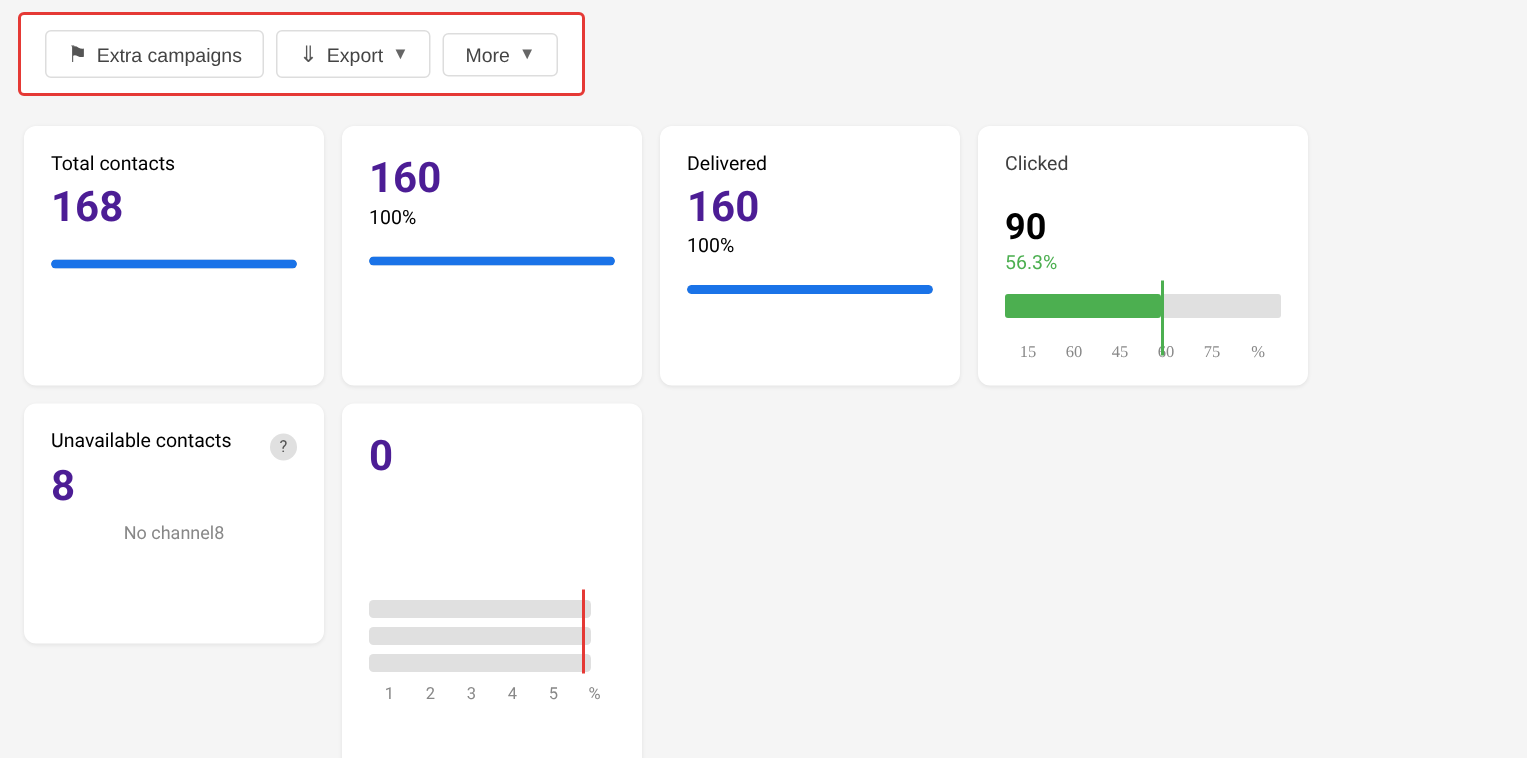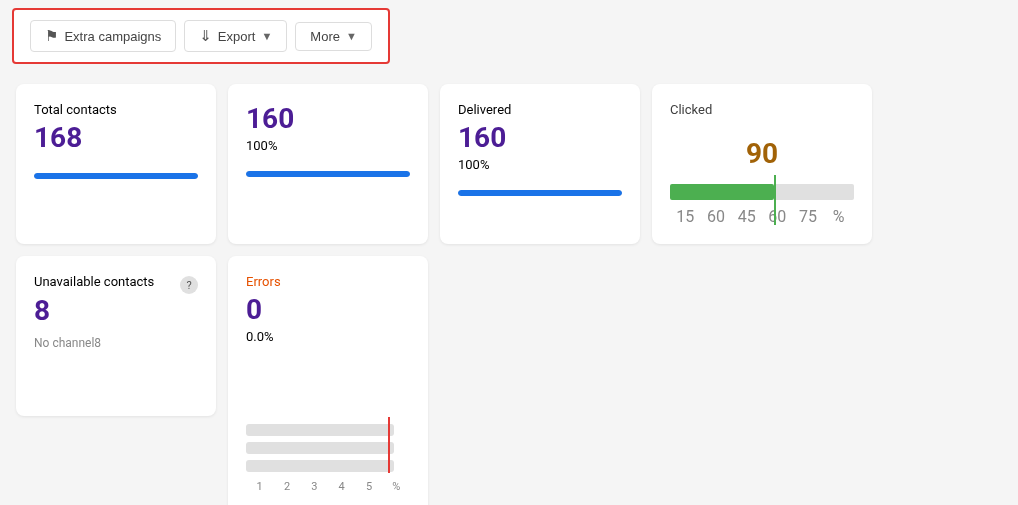--- a/index.html
+++ b/index.html
@@ -69,25 +69,24 @@
     }
 
     .card-value {
       font-size: 28px;
       font-weight: 700;
       color: #4c1d95;
       line-height: 1.2;
     }
 
     .card-value-green {
-      font-size: 28px;
+      font-size: 24px;
       font-weight: 700;
-      color: #a16207;
+      color: #000000;
       line-height: 1.2;
-      text-align: center;
     }
 
     .card-pct {
       font-size: 13px;
       color: #000000;
       margin-top: 2px;
     }
 
     .card-pct-green {
       font-size: 13px;
@@ -144,21 +143,21 @@
       align-items: center;
       justify-content: center;
       font-size: 11px;
       color: #555;
       cursor: pointer;
       margin-top: 2px;
     }
 
     .channel-row {
       display: flex;
-      justify-content: flex-start;
+      justify-content: center;
       font-size: 12px;
       color: #888;
       margin-top: 8px;
     }
 
     
     .card-tall {
       grid-row: span 2;
       min-height: 340px;
     }
@@ -193,23 +192,24 @@
       left: 56.3%;
       top: -8px;
       width: 2px;
       height: 50px;
       background: #4caf50;
       z-index: 2;
     }
 
     .h-axis {
       display: flex;
-      margin-top: 6px;
-      font-size: 16px;
+      margin-top: 16px;
+      font-size: 11px;
       color: #888;
+      font-family: Liberation Serif, serif;
     }
 
     .h-axis-item {
       flex: 1;
       text-align: center;
     }
   </style>
 </head>
 <body>
 
@@ -252,20 +252,21 @@
     <div class="card-value">160</div>
     <div class="card-pct">100%</div>
     <div class="progress-bar-wrap">
       <div class="progress-bar" style="width:100%"></div>
     </div>
   </div>
 
   <div class="card">
     <div class="clicked-label">Clicked</div>
     <div class="card-value-green">90</div>
+    <div class="card-pct-green">56.3%</div>
     <div class="horizontal-chart">
       <div class="h-bar-container">
         <div class="bar-green" style="width:56.3%; height:16px;"></div>
         <div class="bar-gray" style="width:43.7%; height:16px;"></div>
         <div class="v-line-green"></div>
       </div>
       <div class="h-axis">
         <span class="h-axis-item">15</span>
         <span class="h-axis-item">60</span>
         <span class="h-axis-item">45</span>
@@ -282,23 +283,21 @@
       <div class="help-icon">?</div>
     </div>
     <div class="card-value">8</div>
     <div class="channel-row">
       <span>No channel</span>
       <span>8</span>
     </div>
   </div>
 
   <div class="card card-tall">
-    <div class="card-label-orange">Errors</div>
     <div class="card-value">0</div>
-    <div class="card-pct">0.0%</div>
     <div class="errors-chart" style="margin-top:80px; position:relative;">
 
       <div style="display:flex; flex-direction:column; gap:6px; margin-bottom:8px;">
         <div style="height:12px; background:#e0e0e0; border-radius:3px; width:90%;"></div>
         <div style="height:12px; background:#e0e0e0; border-radius:3px; width:90%;"></div>
         <div style="height:12px; background:#e0e0e0; border-radius:3px; width:90%;"></div>
       </div>
 
       <div style="position:absolute; right:20px; bottom:20px; width:2px; height:56px; background:#e53935;"></div>
       <div style="display:flex; font-size:11px; color:#888; margin-top:4px; gap:0;">

